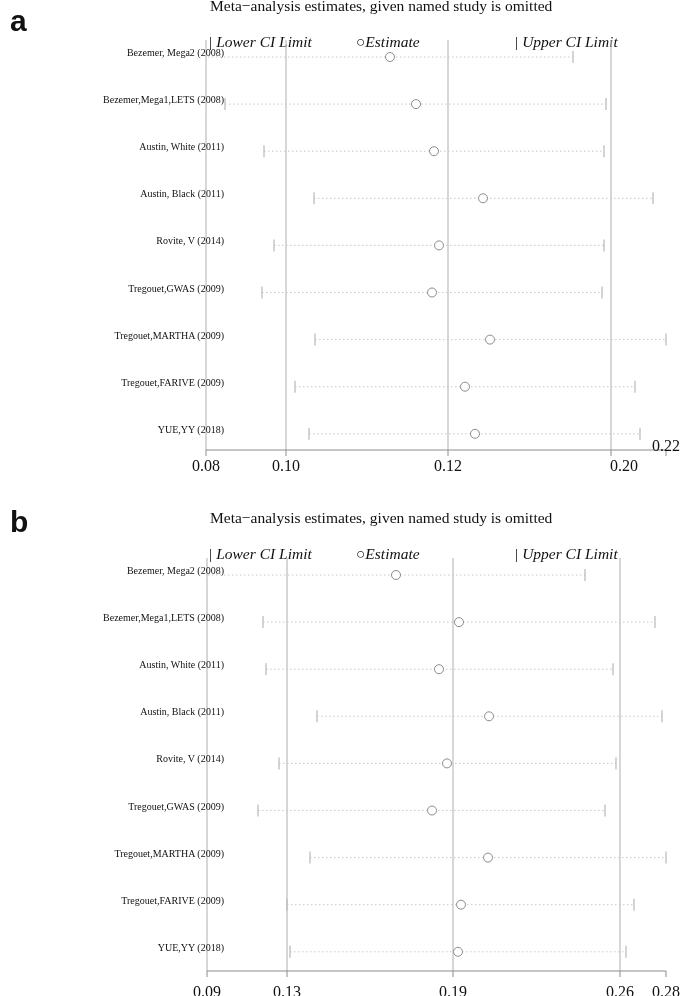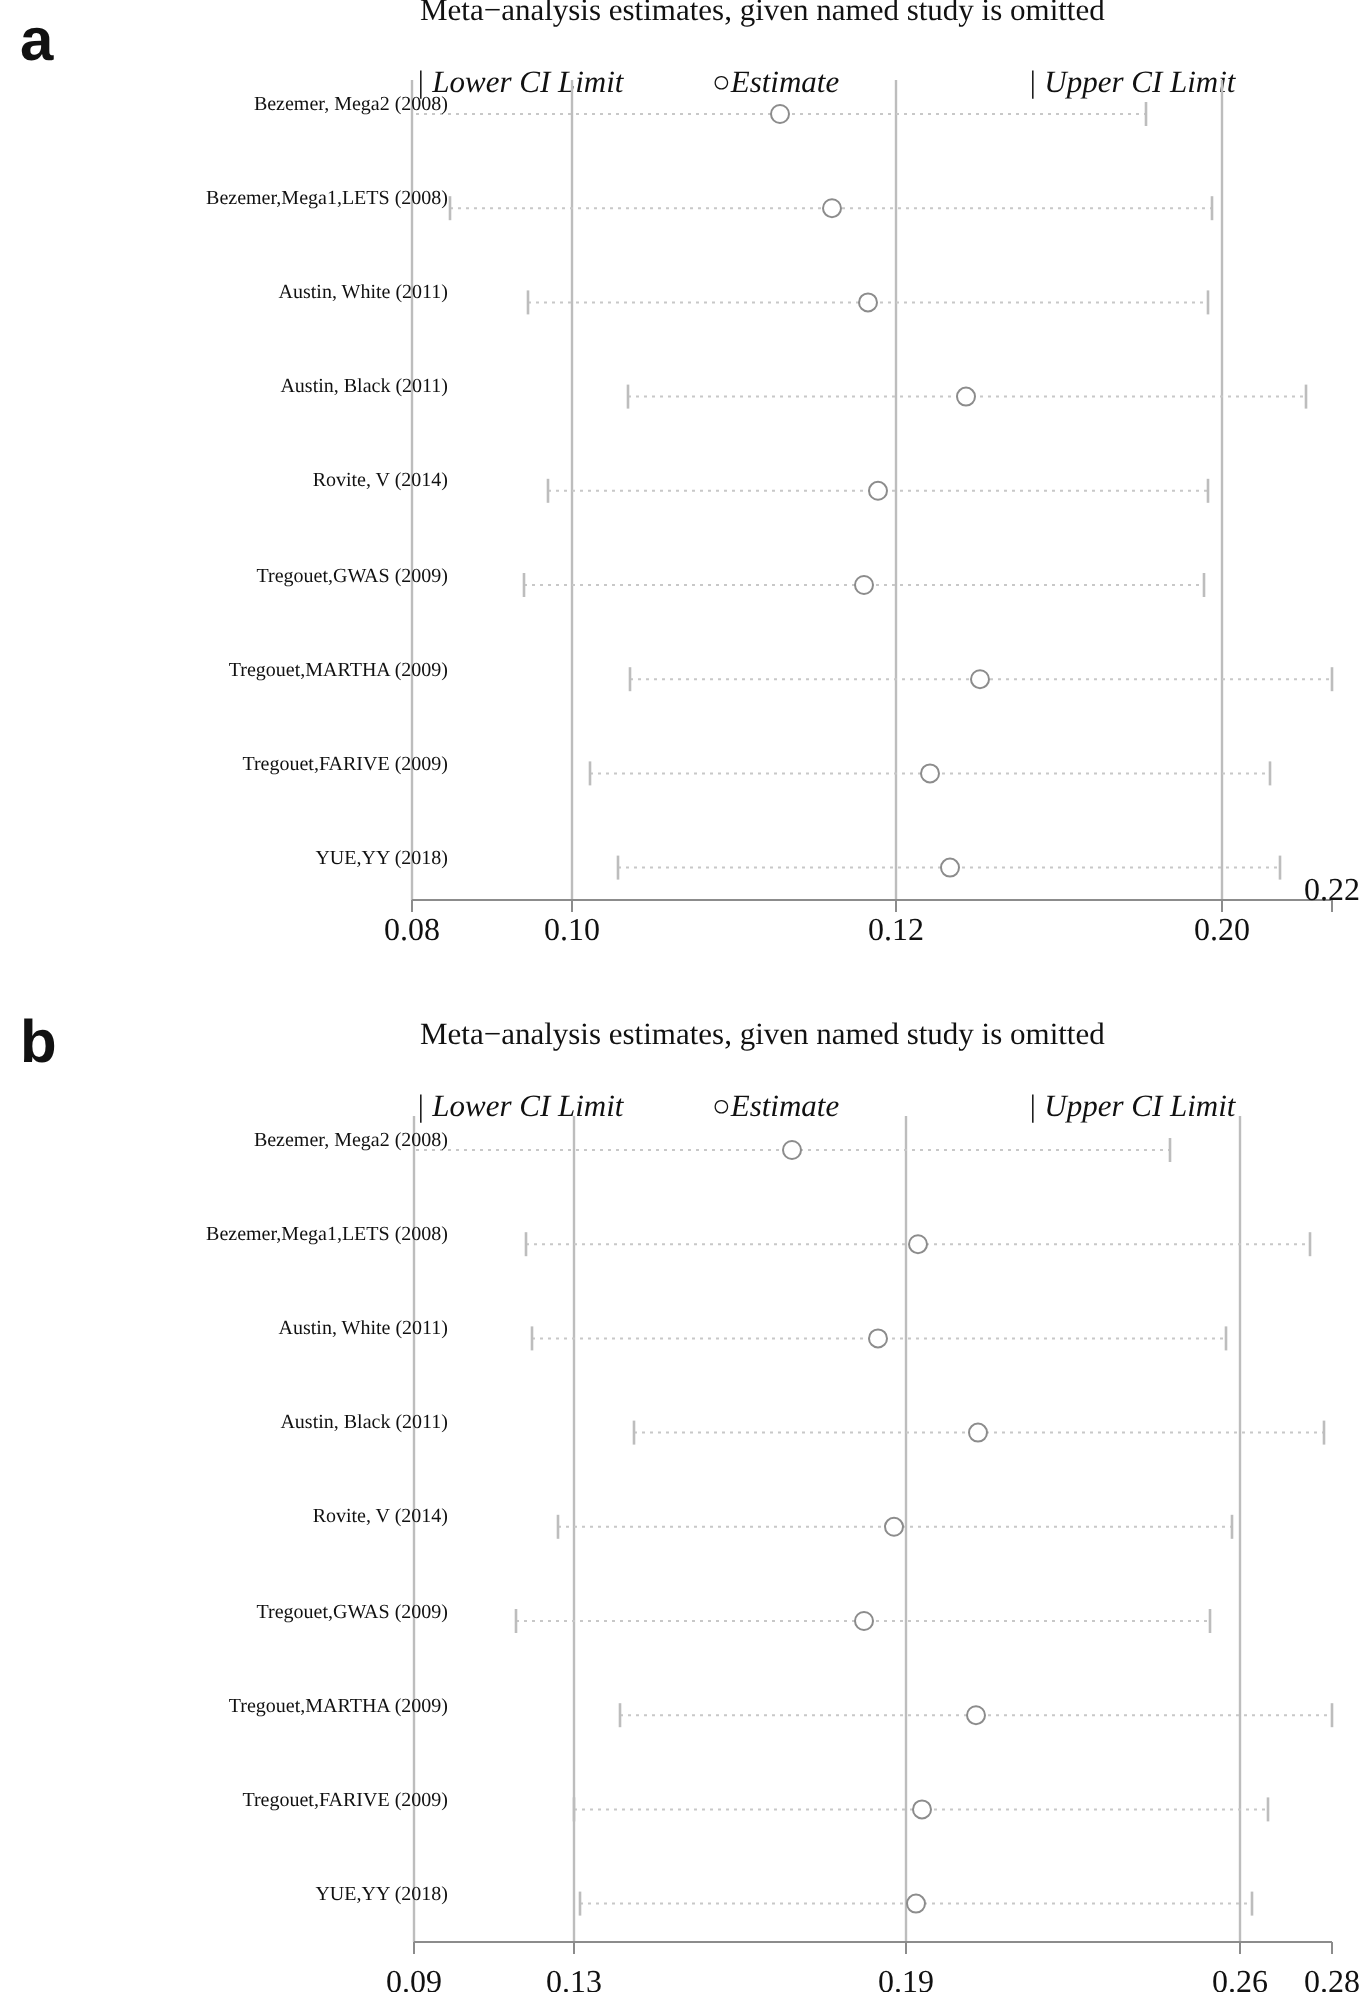--- a/index.html
+++ b/index.html
@@ -97,21 +97,21 @@
       <div class="label" style="top: 235.4px;">Rovite, V (2014)</div>
       <div class="label" style="top: 282.5px;">Tregouet,GWAS (2009)</div>
       <div class="label" style="top: 329.6px;">Tregouet,MARTHA (2009)</div>
       <div class="label" style="top: 376.7px;">Tregouet,FARIVE (2009)</div>
       <div class="label" style="top: 423.8px;">YUE,YY (2018)</div>
     </div>
   <div id="ticks-a">
       <div class="tick" style="left: 206px; top: 457px; text-align: center;">0.08</div>
       <div class="tick" style="left: 286px; top: 457px; text-align: right;">0.10</div>
       <div class="tick" style="left: 448px; top: 457px;">0.12</div>
-      <div class="tick" style="left: 611px; top: 457px; text-align: center;">0.20</div>
+      <div class="tick" style="left: 624px; top: 457px; text-align: center;">0.20</div>
       <div class="tick" style="left: 666px; top: 437px;">0.22</div>
     </div>
 </div>
 
 <div class="panel" style="top:505px;height:491px;">
   <div class="panel-letter" style="top:2px;">b</div>
   <div class="title" style="top:4px;">Meta−analysis estimates, given named study is omitted</div>
   <div class="legend" style="top:24px;">
     <span style="left:0;">| Lower CI Limit</span>
     <span style="left:148px;">○Estimate</span>

